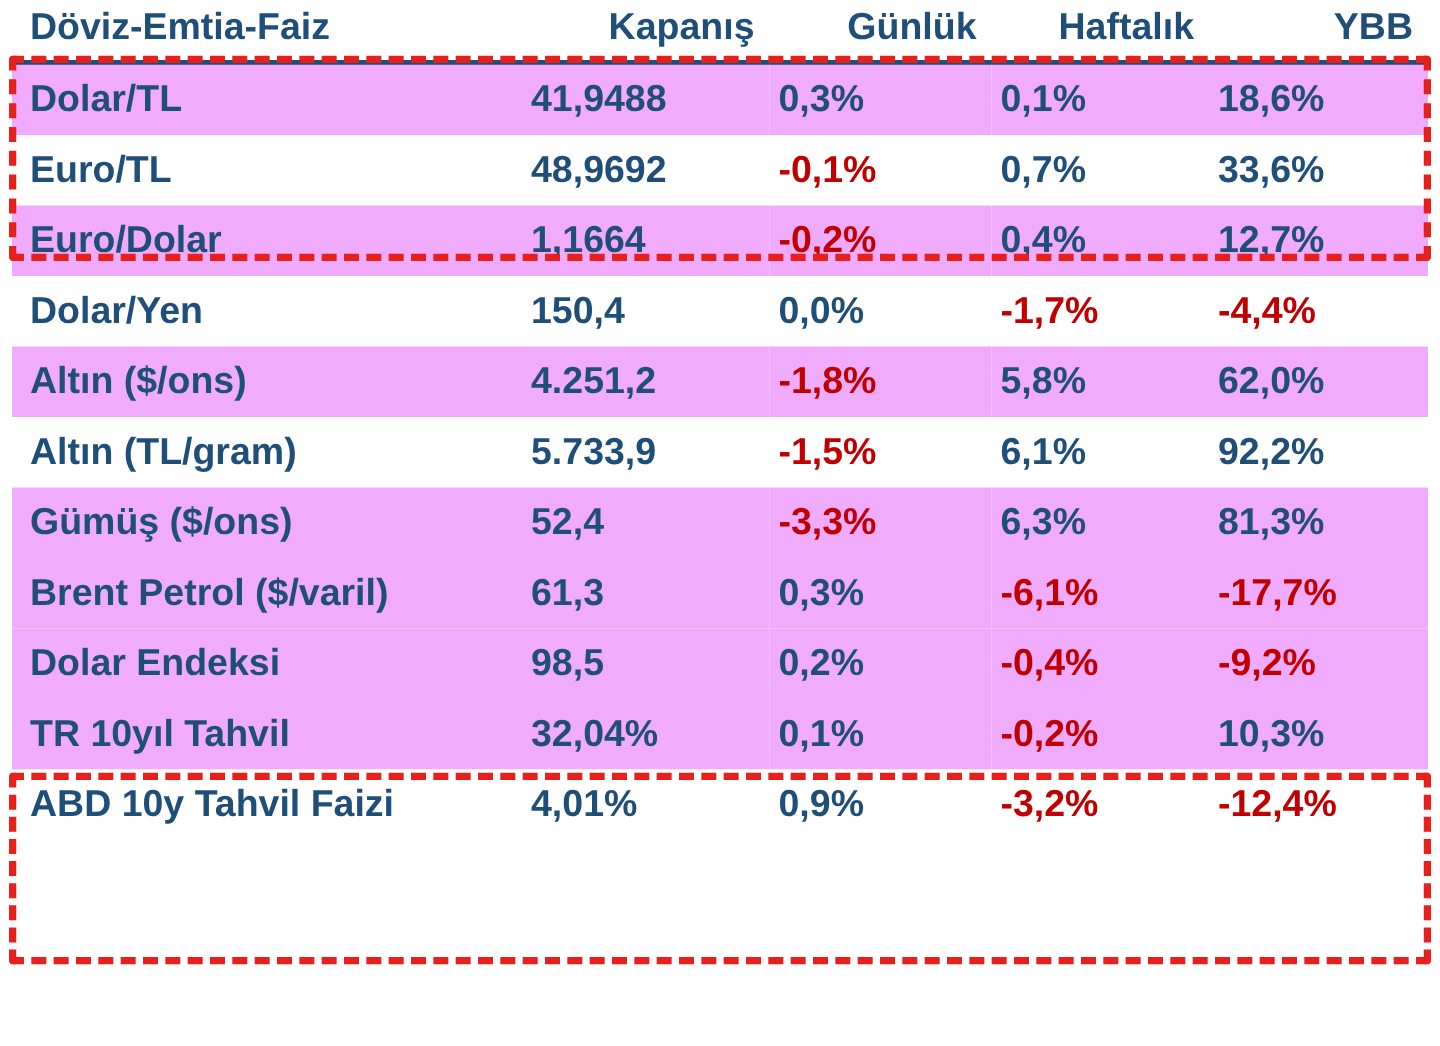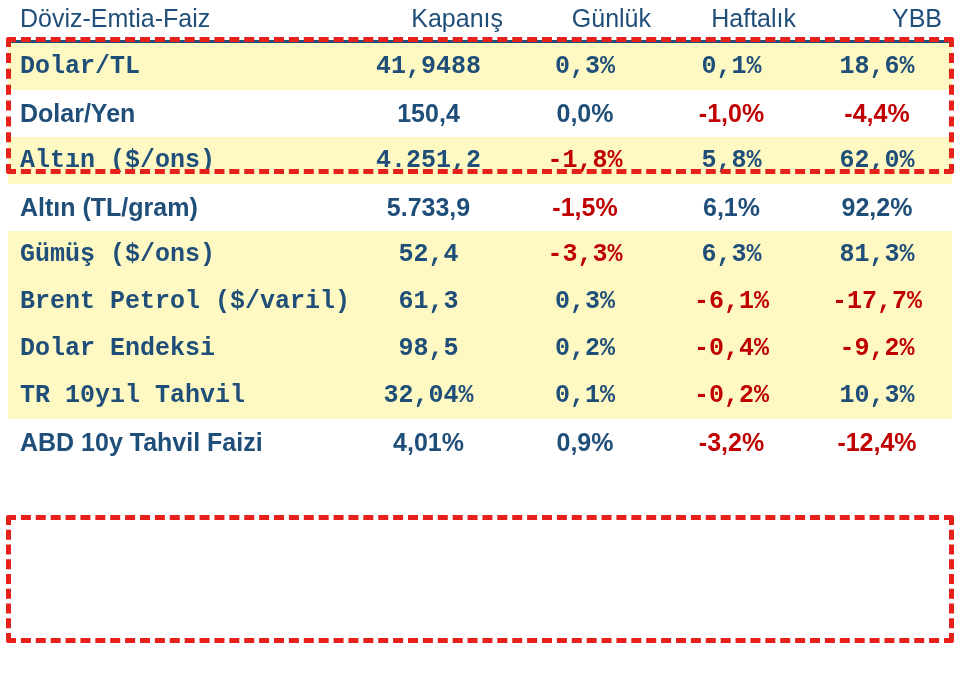--- a/index.html
+++ b/index.html
@@ -29,38 +29,38 @@
   }
   table.fx col.c-name  { width: 340px; }
   table.fx col.c-close { width: 165px; }
   table.fx col.c-daily { width: 148px; }
   table.fx col.c-week  { width: 145px; }
   table.fx col.c-ytd   { width: 146px; }
 
   thead th {
     color: #1F4E79;
     font-size: 25px;
-    font-weight: normal;
+    font-weight: bold;
     padding: 4px 10px 7px 6px;
     border-bottom: 3px solid #1F4E79;
     white-space: nowrap;
   }
   thead th.name { text-align: left; padding-left: 12px; }
   thead th.num  { text-align: right; }
 
   tbody td {
     color: #1F4E79;
     padding: 5px 10px 5px 6px;
     height: 37px;
     white-space: nowrap;
     line-height: 1.08;
   }
   tbody td.name { text-align: left; padding-left: 12px; }
-  tbody td.num  { text-align: center; }
-  tbody tr.alt td { background: #fef9c3; font-family: Liberation Mono, monospace; }
+  tbody td.num  { text-align: left; }
+  tbody tr.alt td { background: #f0abfc; }
   tbody tr.plain td { background: #ffffff; }
   td.neg { color: #C00000; }
   td.pos { color: #1F4E79; }
 
   
   .hl {
     position: absolute;
     border: 5px dashed #E8201B;
     border-radius: 3px;
     pointer-events: none;
@@ -93,24 +93,38 @@
     </thead>
     <tbody id="tbody">
         <tr class="alt">
           <td class="name pos">Dolar/TL</td>
           <td class="num pos">41,9488</td>
           <td class="num pos">0,3%</td>
           <td class="num pos">0,1%</td>
           <td class="num pos">18,6%</td>
         </tr>
         <tr class="plain">
+          <td class="name pos">Euro/TL</td>
+          <td class="num pos">48,9692</td>
+          <td class="num neg">-0,1%</td>
+          <td class="num pos">0,7%</td>
+          <td class="num pos">33,6%</td>
+        </tr>
+        <tr class="alt">
+          <td class="name pos">Euro/Dolar</td>
+          <td class="num pos">1,1664</td>
+          <td class="num neg">-0,2%</td>
+          <td class="num pos">0,4%</td>
+          <td class="num pos">12,7%</td>
+        </tr>
+        <tr class="plain">
           <td class="name pos">Dolar/Yen</td>
           <td class="num pos">150,4</td>
           <td class="num pos">0,0%</td>
-          <td class="num neg">-1,0%</td>
+          <td class="num neg">-1,7%</td>
           <td class="num neg">-4,4%</td>
         </tr>
         <tr class="alt">
           <td class="name pos">Altın ($/ons)</td>
           <td class="num pos">4.251,2</td>
           <td class="num neg">-1,8%</td>
           <td class="num pos">5,8%</td>
           <td class="num pos">62,0%</td>
         </tr>
         <tr class="plain">

